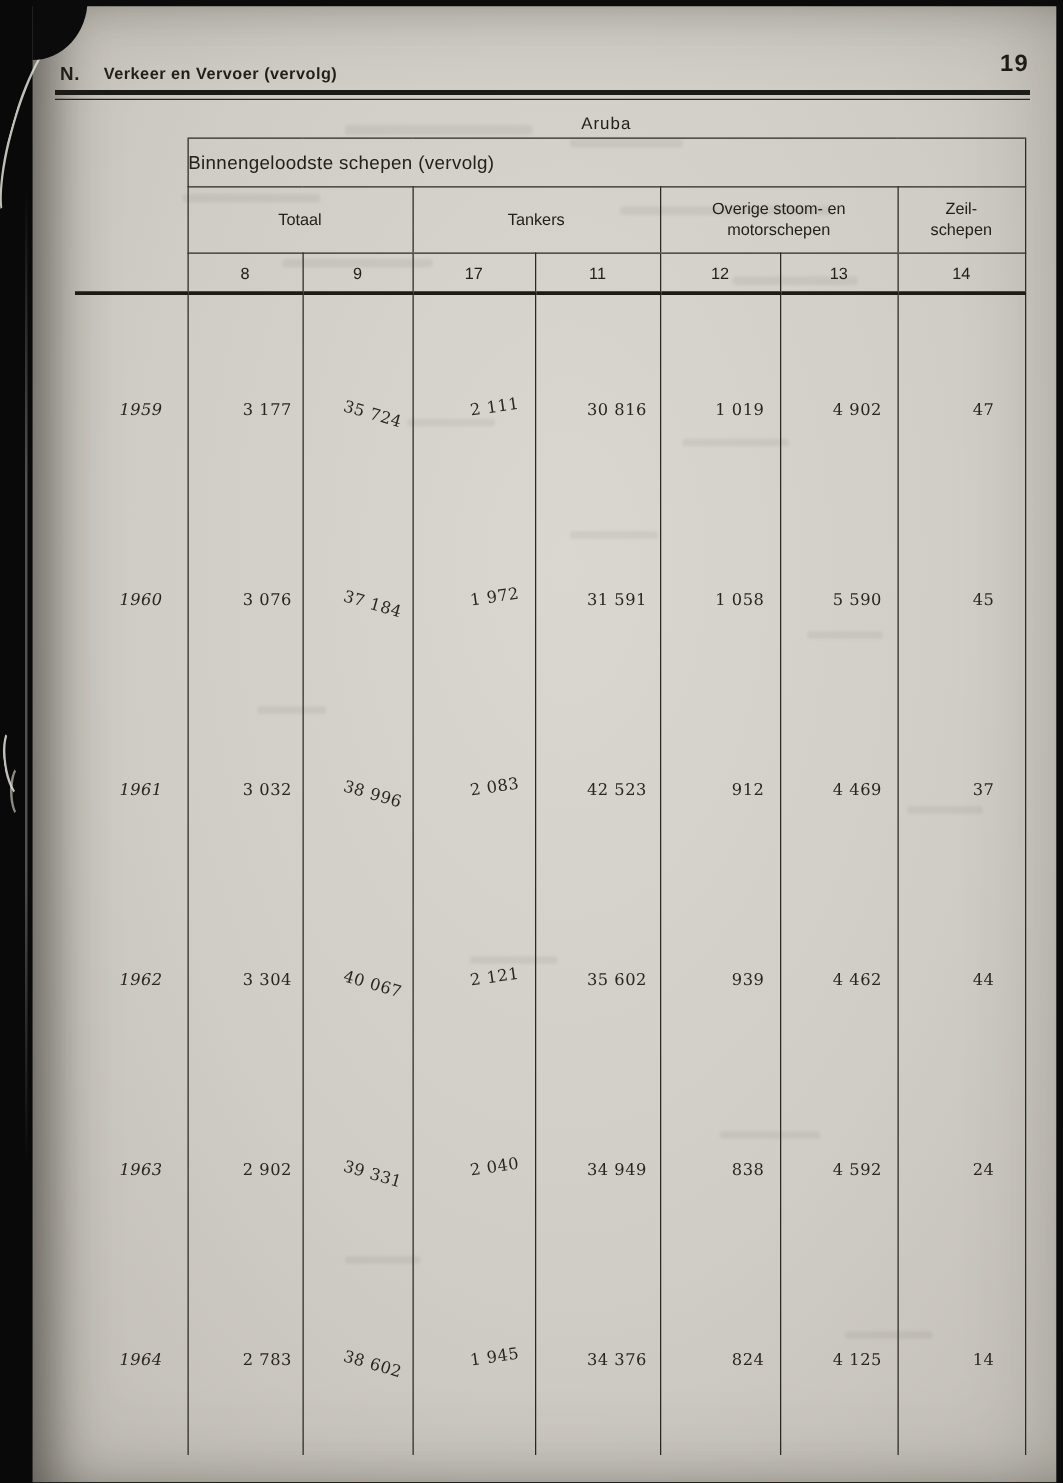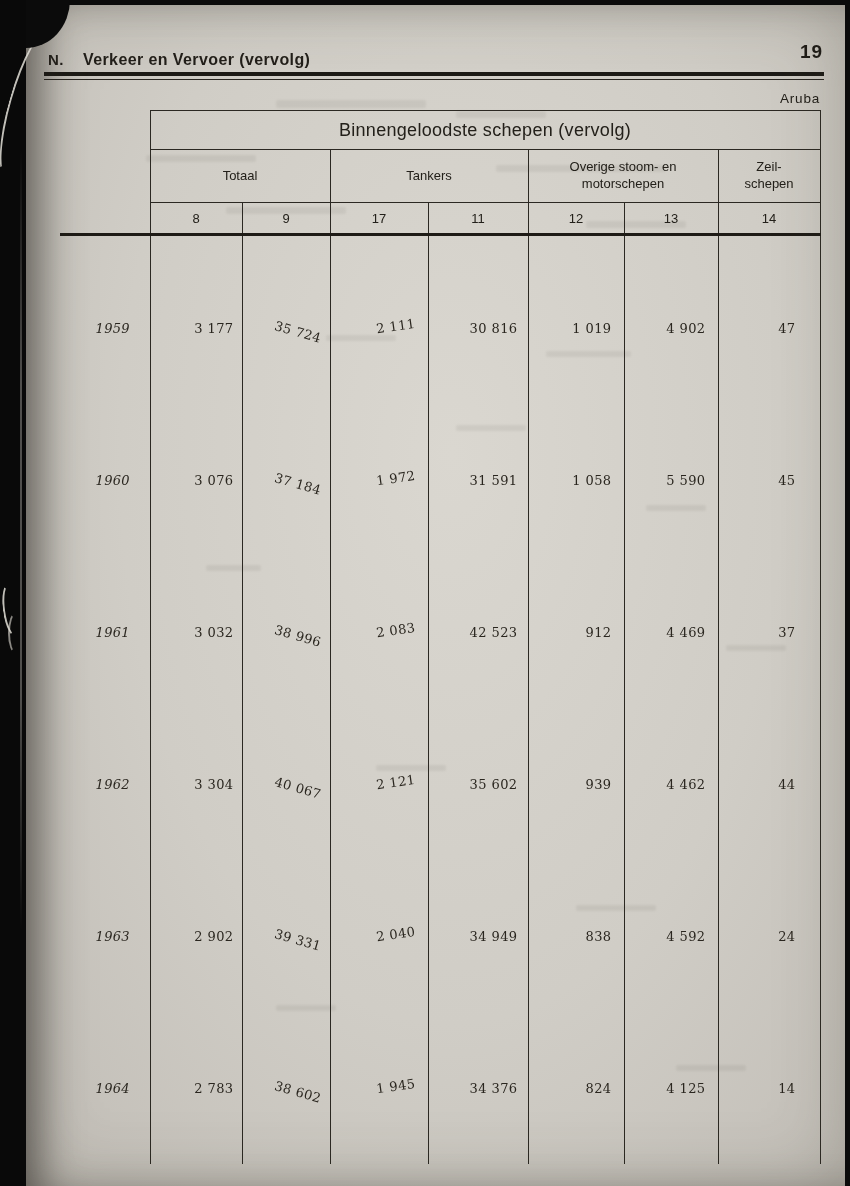--- a/index.html
+++ b/index.html
@@ -14,36 +14,36 @@
         border-bottom-right-radius:100% 100%;}
   .spine{position:absolute;left:0;top:0;width:26px;height:1186px;background:#090909;}
   .curve{position:absolute;border:2px solid transparent;border-left-color:rgba(226,223,215,.85);border-radius:50%;}
   .c1{left:9px;top:26px;width:34px;height:152px;transform:rotate(16deg);}
   .c2{left:3px;top:582px;width:16px;height:52px;transform:rotate(-8deg);}
   .c3{left:8px;top:612px;width:12px;height:38px;border-left-color:rgba(226,223,215,.6);}
   .streak{position:absolute;left:20px;top:150px;width:2px;height:780px;
         background:linear-gradient(rgba(215,212,205,0),rgba(215,212,205,.35) 30%,rgba(215,212,205,.35) 70%,rgba(215,212,205,0));}
 
   .hdr-letter{position:absolute;left:22px;top:46px;font-size:15px;font-weight:bold;color:#221f1a;letter-spacing:.5px;}
-  .hdr-title{position:absolute;left:57px;top:46px;font-size:16px;font-weight:bold;color:#221f1a;letter-spacing:.4px;}
+  .hdr-title{position:absolute;left:57px;top:46px;font-size:13px;font-weight:bold;color:#221f1a;letter-spacing:.4px;}
   .pageno{position:absolute;left:774px;top:36px;font-size:19px;font-weight:bold;color:#1d1a15;letter-spacing:1px;}
   .rule-thick{position:absolute;left:18px;top:67px;width:780px;height:4px;background:#1d1b16;}
   .rule-thin{position:absolute;left:18px;top:74px;width:780px;height:1px;background:#2a2721;}
 
   .g{position:absolute;background:#3a372e;opacity:.07;filter:blur(1.3px);border-radius:2px;pointer-events:none;}
 
   table.tbl{position:absolute;left:34px;top:81px;width:760px;border-collapse:collapse;
         table-layout:fixed;color:#2a261f;}
   .tbl th,.tbl td{padding:0;margin:0;vertical-align:middle;font-weight:normal;}
   .lline{border-left:1px solid #2b2822;}
   .rline{border-right:1px solid #2b2822;}
   .bline{border-bottom:1px solid #2b2822;}
   .heavy{border-bottom:3px solid #1e1b16;}
-  .region{font-size:13.5px;font-weight:bold;letter-spacing:.8px;height:24px;text-align:right;color:#23201a;}
-  .subtitle{font-size:18px;height:38px;text-align:center;letter-spacing:.3px;color:#23201a;}
+  .region{font-size:13.5px;font-weight:bold;letter-spacing:.8px;height:24px;text-align:center;color:#23201a;}
+  .subtitle{font-size:15px;height:38px;text-align:left;letter-spacing:.3px;color:#23201a;}
   .grp{font-size:13px;height:52px;text-align:center;white-space:pre-line;line-height:1.3;color:#23201a;}
   .sub{font-size:12.5px;height:62px;text-align:center;white-space:pre-line;line-height:1.35;color:#23201a;}
   .numrow{font-size:13px;height:30px;text-align:center;color:#23201a;}
   tbody{font-family:"DejaVu Serif","Liberation Serif",serif;font-size:13px;}
   tbody td{height:17px;line-height:17px;white-space:nowrap;overflow:hidden;}
   tbody td.lbl{font-style:italic;padding-left:16px;text-align:center;letter-spacing:.3px;}
   tbody td.d{text-align:right;letter-spacing:.4px;}
   td.c0{padding-right:8px;} td.c1{padding-right:7px;} td.c2{padding-right:12px;}
   td.c3{padding-right:10px;} td.c4{padding-right:12px;} td.c5{padding-right:12px;}
   td.c6{padding-right:24px;}

